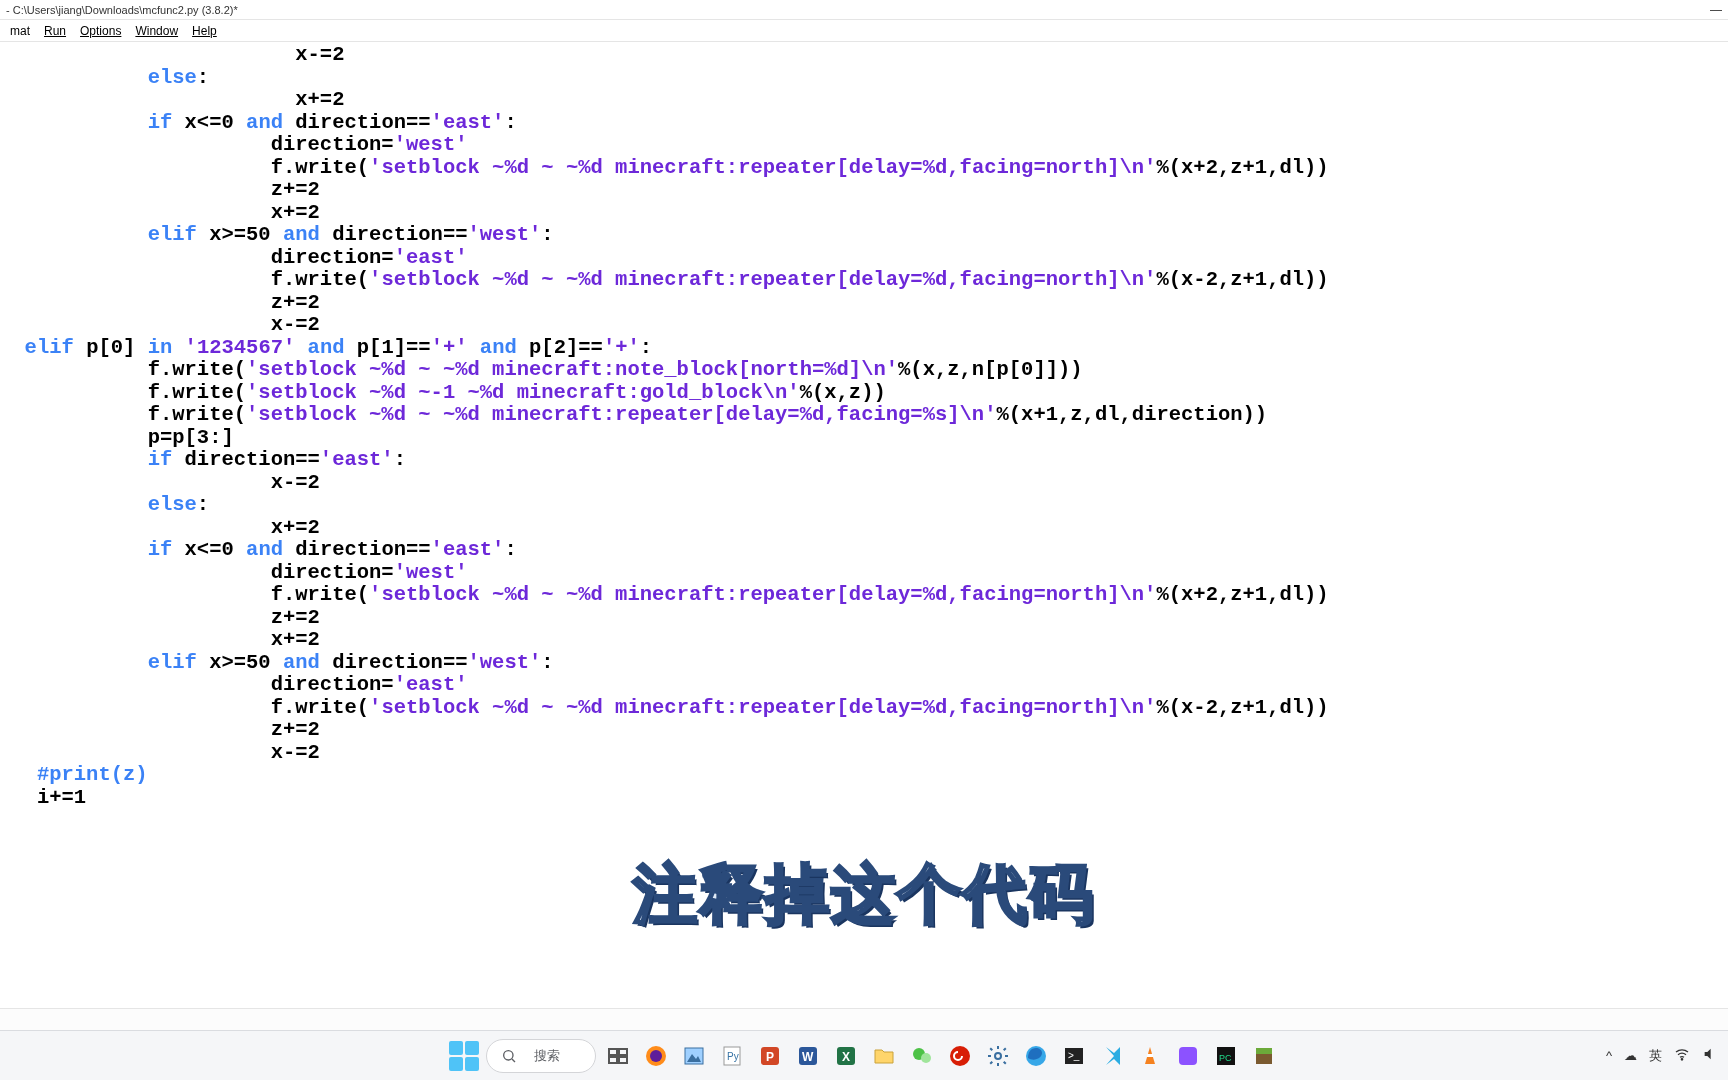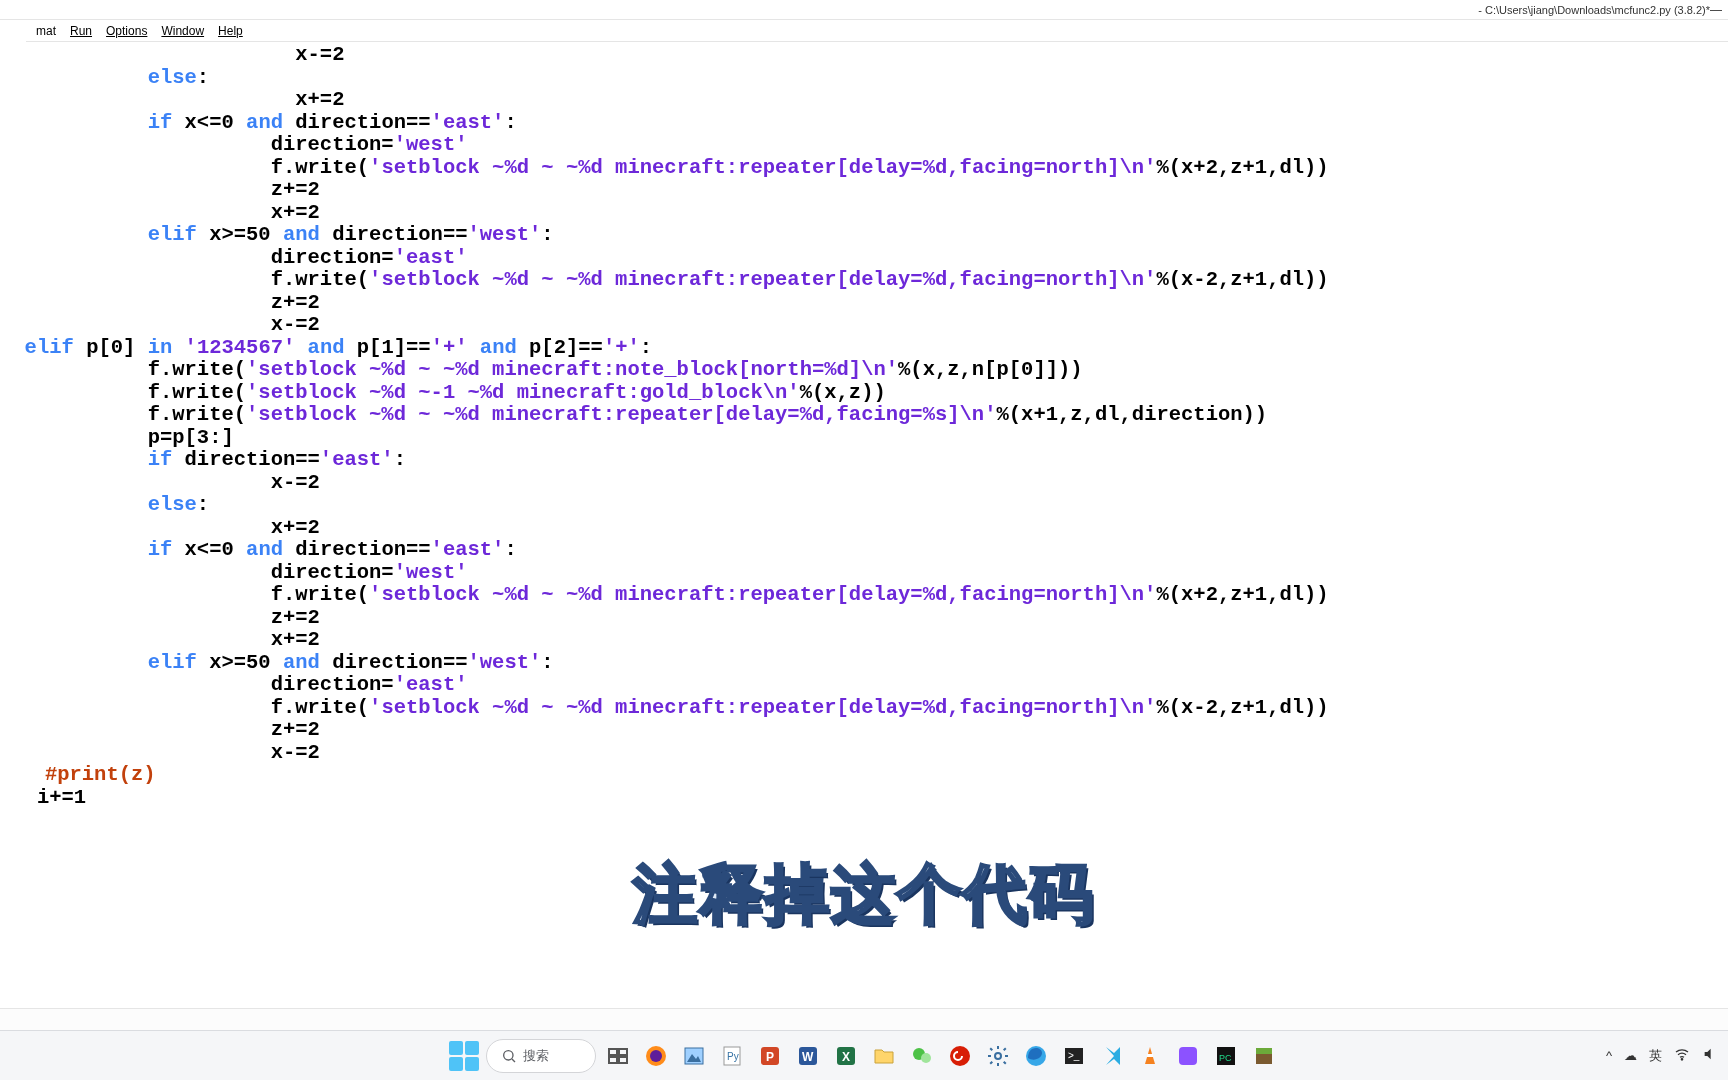--- a/index.html
+++ b/index.html
@@ -1,28 +1,28 @@
 <!DOCTYPE html>
 <html><head>
 <meta charset="utf-8">
 <style>
   * { margin: 0; padding: 0; box-sizing: border-box; }
   html, body { width: 1728px; height: 1080px; font-family: "Segoe UI", Tahoma, sans-serif; background: #fff; overflow: hidden; }
   .window { width: 100%; height: 100%; display: flex; flex-direction: column; }
-  .titlebar { height: 20px; background: #fff; border-bottom: 1px solid #e5e5e5; font-size: 11px; color: #333; display: flex; align-items: center; padding: 0 6px; justify-content: flex-end; }
+  .titlebar { height: 20px; background: #fff; border-bottom: 1px solid #e5e5e5; font-size: 11px; color: #333; display: flex; align-items: center; padding: 0 6px; justify-content: space-between; }
   .titlebar .win-actions { display:flex; gap:14px; font-size:12px; color:#333;}
-  .menubar { height: 22px; background: #fff; border-bottom: 1px solid #e5e5e5; display: flex; align-items: center; padding: 0 4px; gap: 2px; font-size: 12px; margin-left: 26px; }
+  .menubar { height: 22px; background: #fff; border-bottom: 1px solid #e5e5e5; display: flex; align-items: center; padding: 0 4px; gap: 2px; font-size: 12px; }
   .menuitem { padding: 2px 6px; text-decoration: underline; text-decoration-color: transparent; cursor: default; }
   .menuitem .underline { text-decoration: underline; }
   .editor { flex: 1; overflow: hidden; padding: 2px 0 0 0; background: #fff; position: relative; }
   pre.code { font-family: "Consolas", "Courier New", monospace; font-size: 20.5px; line-height: 22.5px; white-space: pre; color: #000; padding-left: 0; font-weight: 600; }
   .tok-kw { color: #3b82f6; } 
   .tok-num { color: #000; }
   .tok-str { color: #6d28d9; }
-  .tok-comment { color: #c2410c; margin-left: 8px; }
+  .tok-comment { color: #3b82f6; }
   .tok-plain { color: #000; }
 
   .overlay-text {
     position: absolute;
     left: 50%;
     transform: translateX(-50%);
     bottom: 70px;
     font-family: "SimHei","Microsoft YaHei",sans-serif;
     font-size: 64px;
     font-weight: 900;
@@ -33,21 +33,21 @@
     pointer-events: none;
   }
 
   .taskbar { height: 50px; background: #f5f6f8; border-top: 1px solid #dadce0; display:flex; align-items:center; justify-content:center; gap:6px; position:relative;}
   .taskbar .start { width:30px; height:30px; display:grid; grid-template-columns:1fr 1fr; grid-template-rows:1fr 1fr; gap:2px;}
   .taskbar .start span{ border-radius:2px;}
   .taskbar .start span:nth-child(1){background:#4fc3f7;}
   .taskbar .start span:nth-child(2){background:#4fc3f7;}
   .taskbar .start span:nth-child(3){background:#4fc3f7;}
   .taskbar .start span:nth-child(4){background:#4fc3f7;}
-  .taskbar .search { display:flex; align-items:center; gap:6px; background:#fff; border:1px solid #d4d5d8; border-radius:20px; padding:4px 14px; height:34px; min-width:110px; font-size:13px; color:#5c5e63;}
+  .taskbar .search { display:flex; align-items:center; gap:17px; background:#fff; border:1px solid #d4d5d8; border-radius:20px; padding:4px 14px; height:34px; min-width:110px; font-size:13px; color:#5c5e63;}
   .taskbar .tb-icon { width:32px; height:32px; display:flex; align-items:center; justify-content:center; border-radius:4px; font-size:20px;}
   .taskbar .tb-icon svg { width:24px; height:24px;}
   .system-tray { position:absolute; right:10px; display:flex; align-items:center; gap:12px; font-size:13px; color:#333;}
   .statusbar { height:22px; border-top:1px solid #e5e5e5; background:#fcfcfc;}
 </style>
 </head>
 <body>
 
 <div class="window">
   <div class="titlebar">

